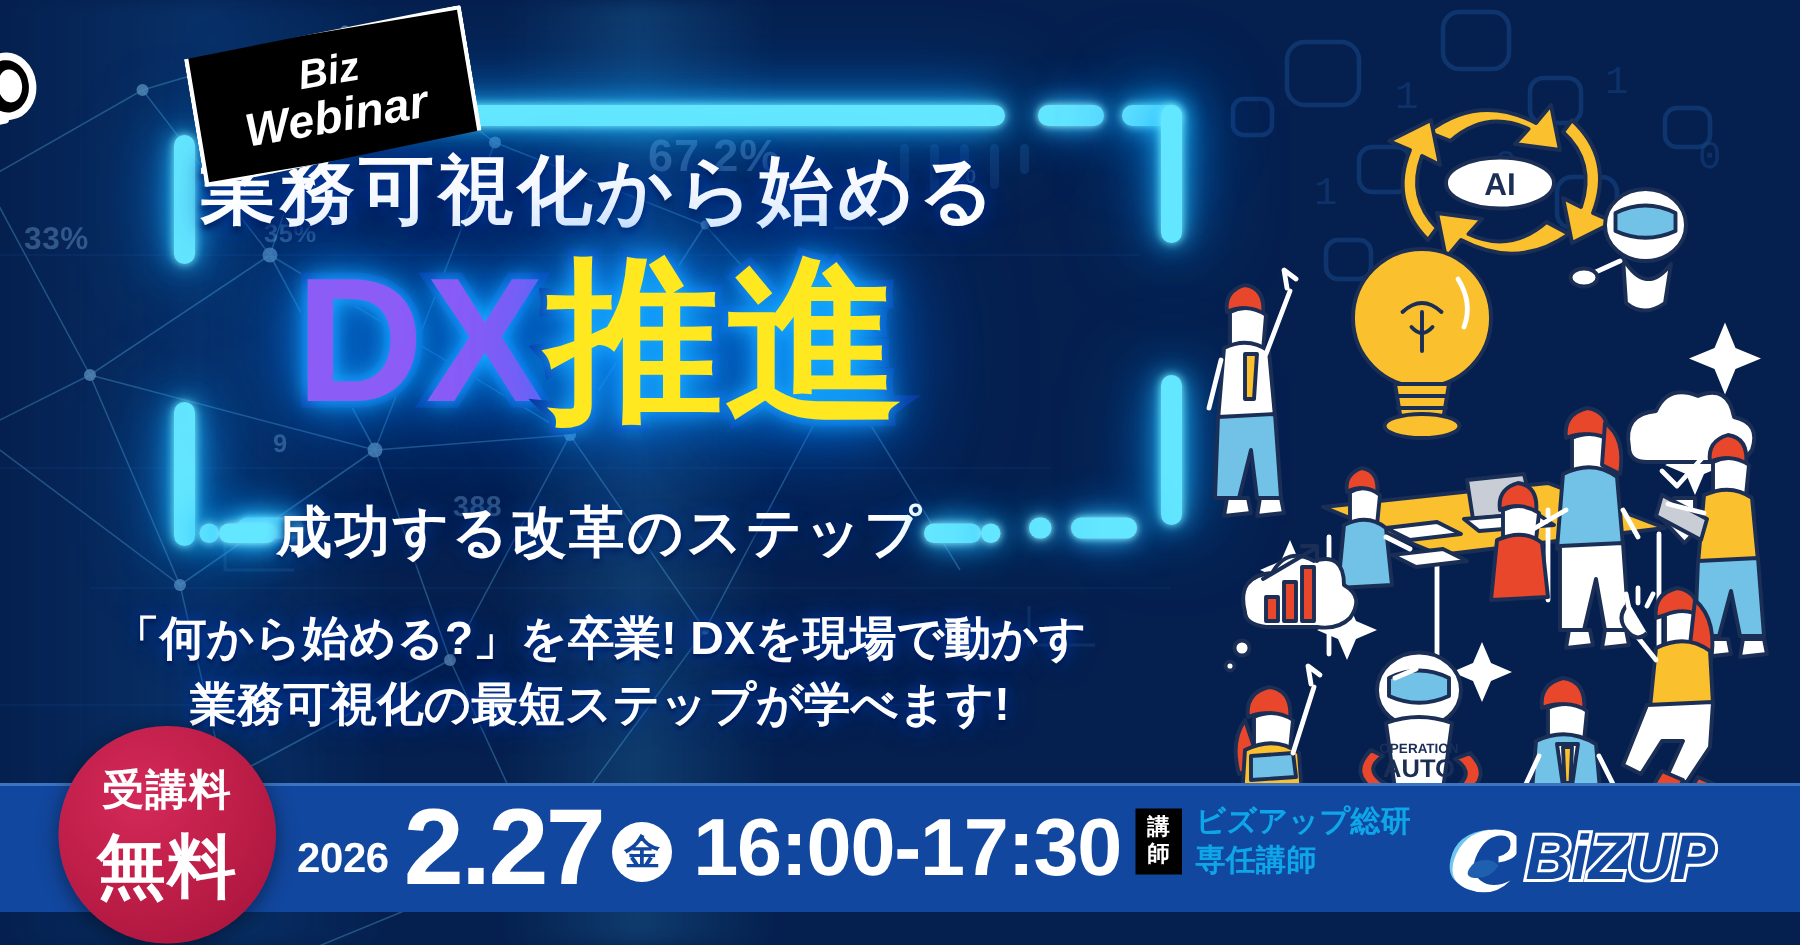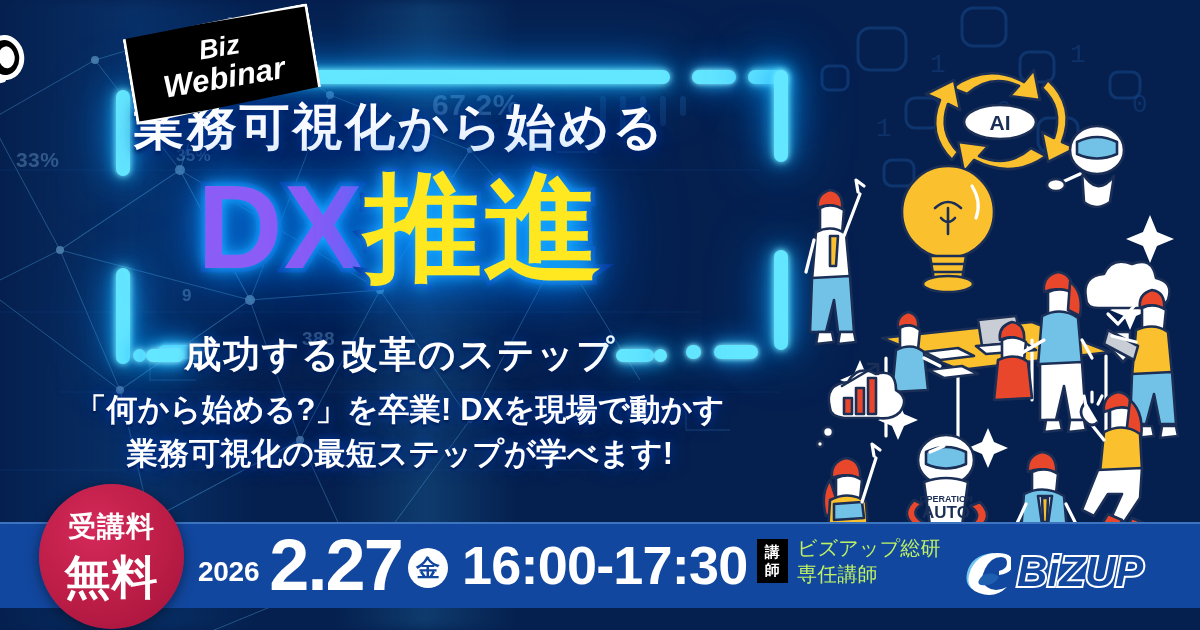--- a/index.html
+++ b/index.html
@@ -92,21 +92,21 @@
   }
   .title-sub2 {
     font-size:37px; font-weight:900; color:#fff; letter-spacing:.045em;
     text-shadow:0 0 10px rgba(0,60,160,.95),0 2px 4px rgba(0,14,48,.9);
   }
   .dash-deco { width:38px; height:13px; border-radius:7px; background:#63e6ff;
     box-shadow:0 0 6px #9ef3ff,0 0 16px #29c6ff,0 0 30px #0a9cff; flex:none; }
   .dash-deco.sm { width:13px; }
 
   .lead {
-    position:absolute; left:0; top:388px; width:800px; text-align:center;
+    position:absolute; left:0; top:404px; width:800px; text-align:center;
     font-size:31px; font-weight:900; color:#fff; line-height:1.42; letter-spacing:.005em;
     text-shadow:0 0 9px rgba(0,60,170,.95),0 0 18px rgba(0,50,150,.7),0 2px 3px rgba(0,14,48,.95);
   }
 
   
   .free-badge {
     position:absolute; left:39px; top:484px; width:145px; height:145px; z-index:45;
     border-radius:50%;
     background:radial-gradient(circle at 38% 32%, #d4295a 0%, #c01f49 45%, #a3123a 100%);
     box-shadow:0 3px 14px rgba(0,0,0,.45);
@@ -138,21 +138,21 @@
   .d-time { font-size:54px; font-weight:900; letter-spacing:-.015em; }
 
   .lect-block {
     position:absolute; left:757px; top:535px; z-index:42;
     display:flex; align-items:center; gap:9px;
   }
   .lect-tag {
     width:31px; padding:4px 0; background:#000; color:#fff; text-align:center;
     font-size:15px; font-weight:700; line-height:1.18; letter-spacing:.02em;
   }
-  .lect-name { color:#bef264; font-size:20px; font-weight:400; line-height:1.3; letter-spacing:.01em; }
+  .lect-name { color:#0ea5e9; font-size:20px; font-weight:700; line-height:1.3; letter-spacing:.01em; }
 
   .logo-block { position:absolute; left:963px; top:549px; z-index:42; display:flex; align-items:center; gap:6px; }
   .logo-text {
     font-size:42px; font-weight:900; font-style:italic; color:#12479f;
     letter-spacing:.002em; line-height:1;
     -webkit-text-stroke:4px #ffffff; paint-order:stroke fill;
   }
 
   
   .illo { position:absolute; left:800px; top:40px; width:400px; height:500px; z-index:15; }

